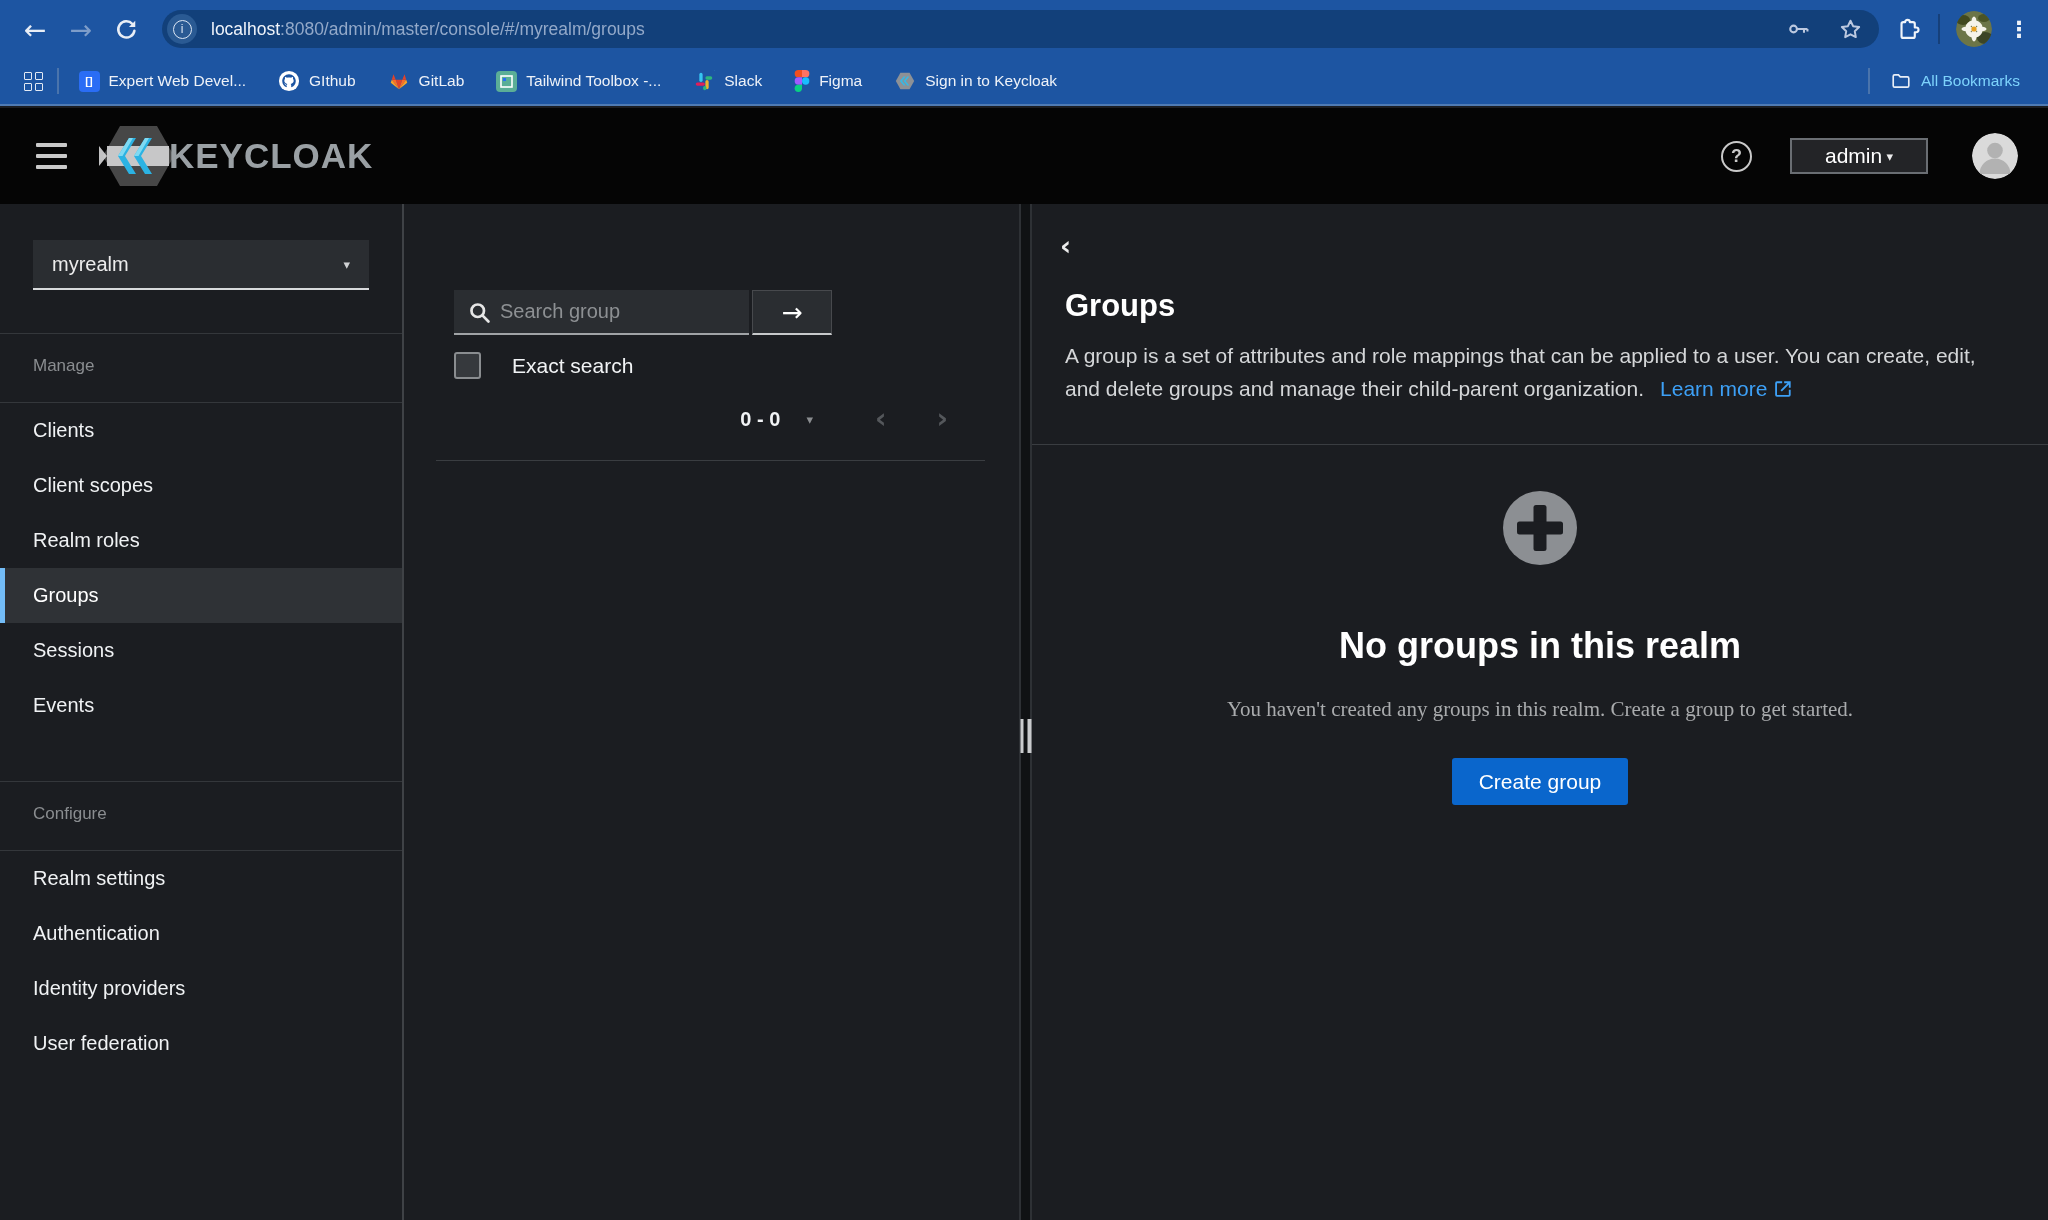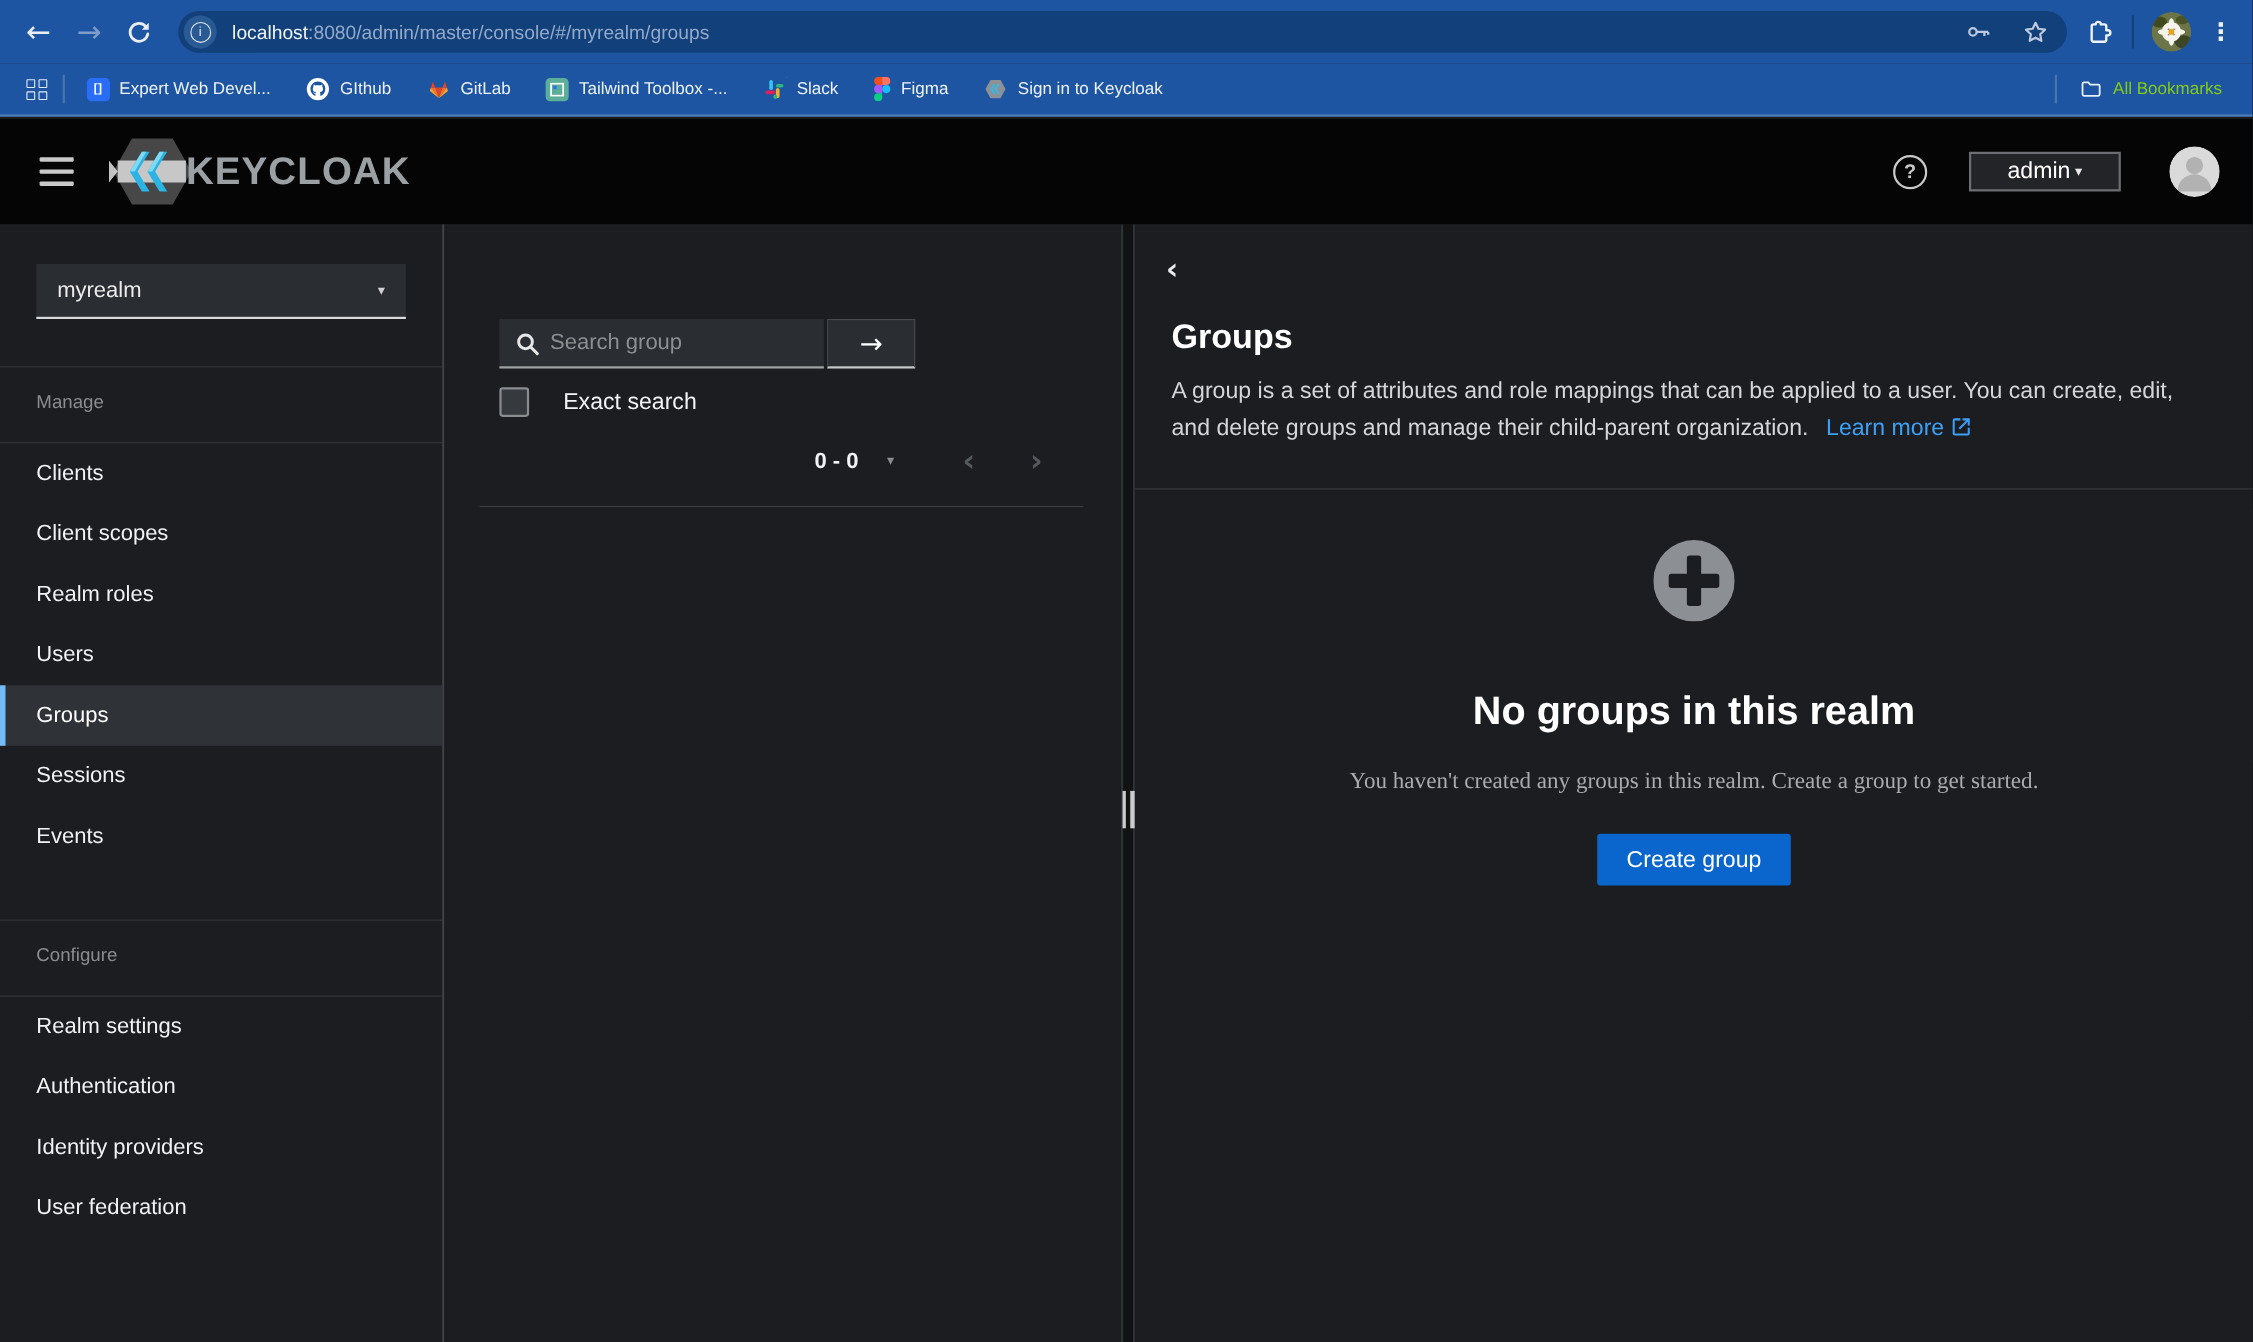--- a/index.html
+++ b/index.html
@@ -28,21 +28,21 @@
 
   
   .bookmarks { position:absolute; top:58px; left:0; right:0; height:48px; background:#1d55a2; border-bottom:2px solid #4f7bb4; display:flex; align-items:center; padding:0 14px; }
   .grid-ic { display:grid; grid-template-columns:8px 8px; grid-gap:3px; margin:0 14px 0 10px; }
   .grid-ic span { width:8px; height:8px; border:1.8px solid #e3eaf4; border-radius:1px; }
   .bm-sep { width:1.5px; height:26px; background:#4a74ac; margin-right:20px; }
   .bm { display:flex; align-items:center; gap:9px; margin-right:32px; font-size:15.5px; color:#eef2f8; white-space:nowrap; }
   .bm svg, .bm .sqic { flex:none; }
   .sqic { width:21px; height:21px; border-radius:4px; display:flex; align-items:center; justify-content:center; font-size:11px; font-weight:bold; color:#fff; }
   .spacer { flex:1; }
-  .allbm { display:flex; align-items:center; gap:9px; font-size:15.5px; color:#84cc16; margin-right:14px; }
+  .allbm { display:flex; align-items:center; gap:9px; font-size:15.5px; color:#7dd3fc; margin-right:14px; }
 
   
   .masthead { position:absolute; top:108px; left:0; right:0; height:96px; background:#050505; display:flex; align-items:center; }
   .hamburger { margin-left:36px; display:flex; flex-direction:column; gap:7px; cursor:pointer; }
   .hamburger span { width:31px; height:4px; background:#c9c9c9; border-radius:1px; }
   .kc-logo { display:flex; align-items:center; margin-left:32px; }
   .kc-logo-text { font-size:35px; font-weight:bold; color:#9aa0a4; letter-spacing:1px; margin-left:-8px; }
   .help-btn { width:31px; height:31px; border:2.5px solid #c9c9c9; border-radius:50%; color:#c9c9c9; font-size:18px; font-weight:bold; display:flex; align-items:center; justify-content:center; }
   .admin-dd { margin-left:38px; width:138px; height:36px; border:2px solid #6a6e73; background:#232427; color:#fff; display:flex; align-items:center; justify-content:space-between; padding:0 33px; font-size:21px; }
   .admin-dd .caret { font-size:13px; color:#ececec; }
@@ -279,21 +279,20 @@
         <span class="caret glyph">▾</span>
       </div>
       <div class="sdiv top"></div>
 
       <div class="sect-label">Manage</div>
       <div class="sdiv"></div>
 
       <div class="nav-item">Clients</div>
       <div class="nav-item">Client scopes</div>
       <div class="nav-item">Realm roles</div>
-      <div class="nav-item">Users</div>
       <div class="nav-item selected">Groups</div>
       <div class="nav-item">Sessions</div>
       <div class="nav-item">Events</div>
 
       <div class="sdiv pre-configure"></div>
       <div class="sect-label">Configure</div>
       <div class="sdiv"></div>
 
       <div class="nav-item">Realm settings</div>
       <div class="nav-item">Authentication</div>

